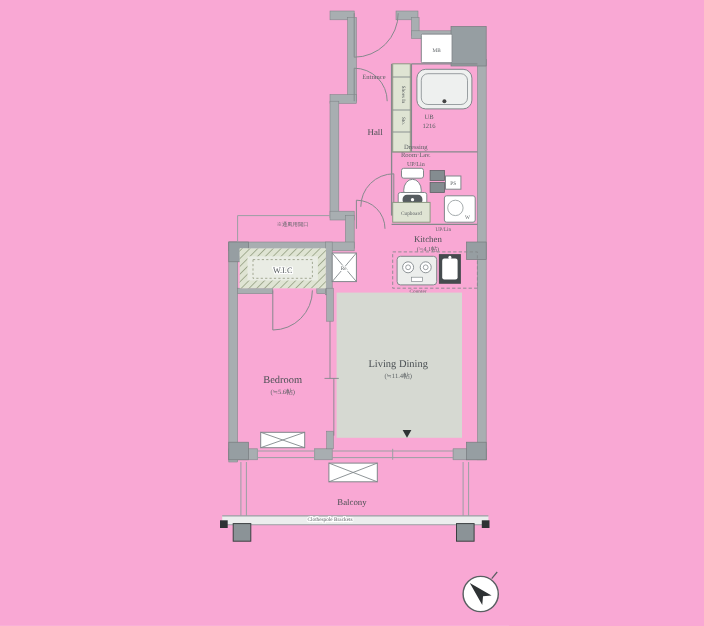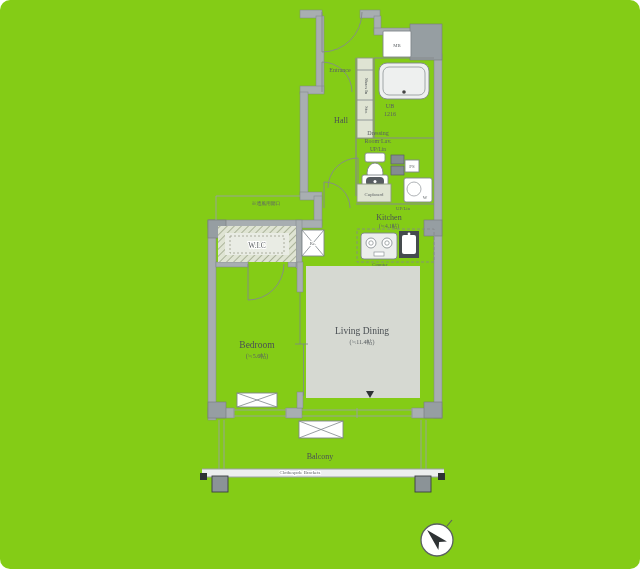--- a/index.html
+++ b/index.html
@@ -1,16 +1,16 @@
 <!DOCTYPE html>
 <html><head>
 <meta charset="utf-8">
 <style>
   html,body{margin:0;padding:0;background:#ffffff;}
-  .canvas{position:relative;width:640px;height:569px;background:#84cc16;overflow:hidden;border-radius:10px;}
+  .canvas{position:relative;width:640px;height:569px;background:#f9a8d4;overflow:hidden;}
   svg{display:block;}
   text{font-family:"Liberation Serif", serif;fill:#4b5054;}
   .t-room{font-size:9.5px;text-anchor:middle;}
   .t-med{font-size:8px;text-anchor:middle;}
   .t-sub{font-size:6px;text-anchor:middle;fill:#5a5f62;}
   .t-small{font-size:5.5px;text-anchor:middle;fill:#5a5f62;}
   .t-tiny{font-size:4.8px;text-anchor:middle;fill:#5f6467;}
   .t-vert{font-size:4.6px;text-anchor:middle;fill:#4b5054;}
   .halo{paint-order:stroke;stroke:#ffffff;stroke-width:2px;}
   .wall{fill:#a8aeb1;stroke:#7e8487;stroke-width:0.5;}

